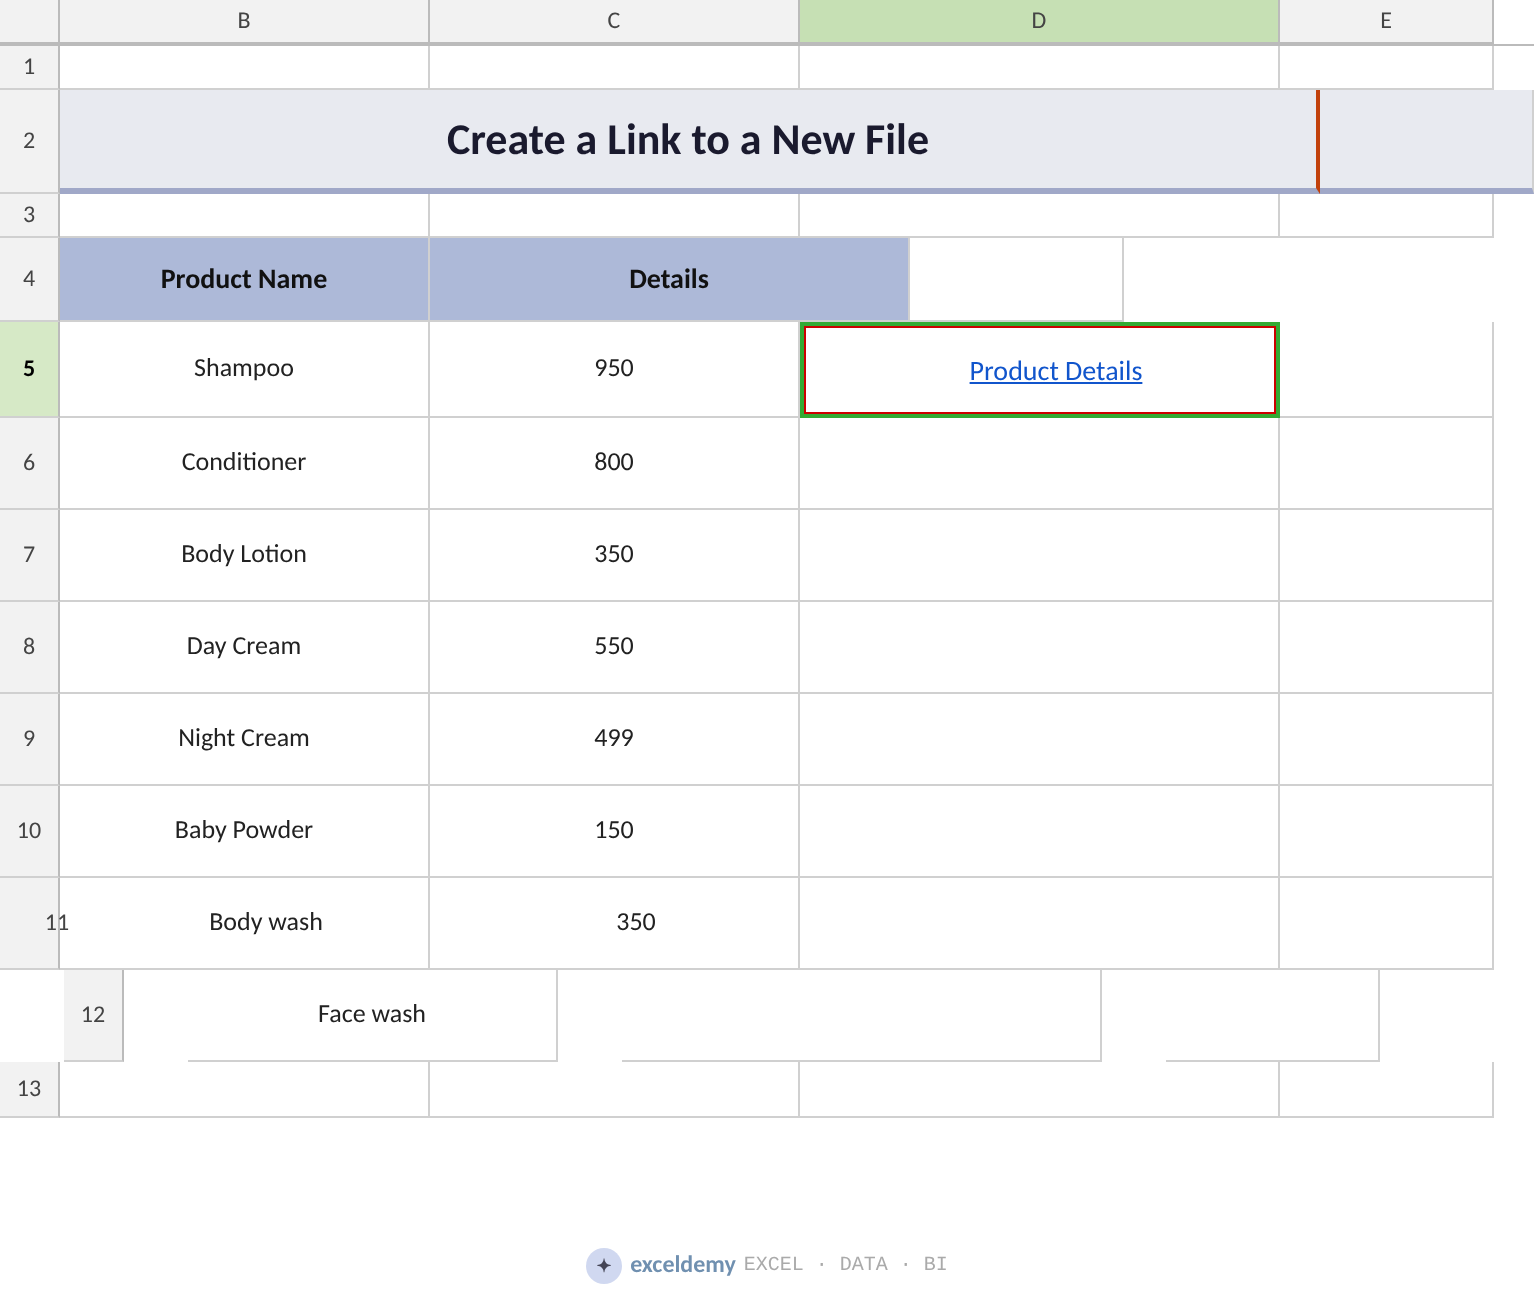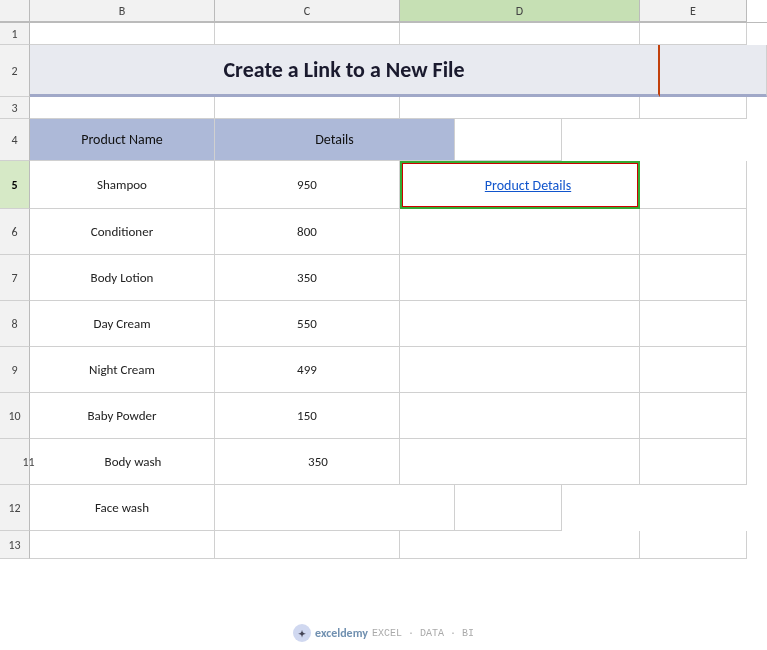--- a/index.html
+++ b/index.html
@@ -106,39 +106,39 @@
     .row-2 .cell, .row-2 .row-num { height: 52px; }
     .row-3 .cell, .row-3 .row-num { height: 22px; }
     .row-4 .cell, .row-4 .row-num { height: 42px; }
     .row-5 .cell, .row-5 .row-num { height: 48px; }
     .row-6 .cell, .row-6 .row-num { height: 46px; }
     .row-7 .cell, .row-7 .row-num { height: 46px; }
     .row-8 .cell, .row-8 .row-num { height: 46px; }
     .row-9 .cell, .row-9 .row-num { height: 46px; }
     .row-10 .cell, .row-10 .row-num { height: 46px; }
     .row-11 .cell, .row-11 .row-num { height: 46px; padding-left: 28px; }
-    .row-12 .cell, .row-12 .row-num { height: 46px; }
+    .row-12 .cell, .row-12 .row-num { height: 46px; margin-left: 32px; }
     .row-13 .cell, .row-13 .row-num { height: 28px; }
 
     
     .title-cell {
       flex: 1;
       background: #e8eaf0;
       font-size: 22px;
       font-weight: 700;
       color: #1a1a2e;
       text-align: center;
       justify-content: center;
       border-bottom: 3px solid #a0a8c8;
     }
 
     
     .header-cell {
       background: #adb9d8;
-      font-weight: 400;
+      font-weight: 700;
       font-size: 14px;
       color: #111;
       text-align: center;
     }
 
     
     .link-cell {
       position: relative;
       border: 3px solid #cc0000 !important;
       outline: 2px solid #33aa33;

